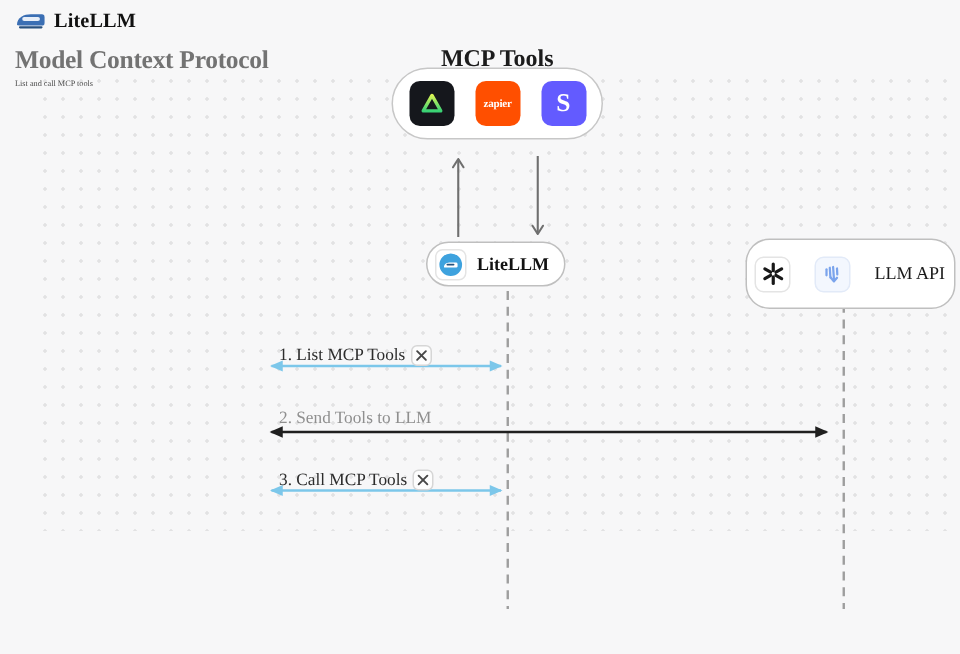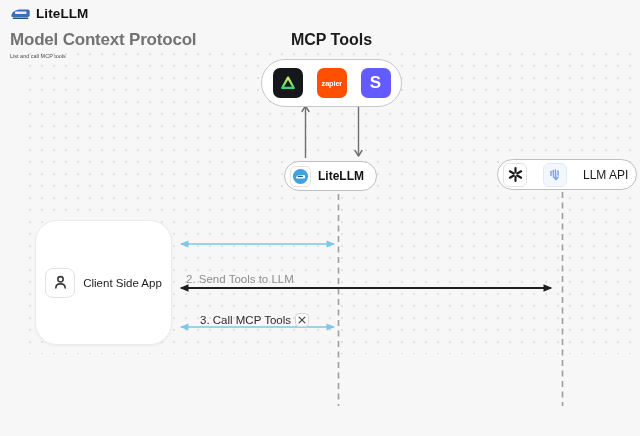--- a/index.html
+++ b/index.html
@@ -4,21 +4,21 @@
 <style>
   * { margin: 0; padding: 0; box-sizing: border-box; }
   html,body { width: 640px; height: 436px; }
   body {
     font-family: "Liberation Sans", sans-serif;
     background: #f7f7f8;
     position: relative;
     overflow: hidden;
     color: #161616;
   }
-  .stage { position: absolute; inset: 0; width: 640px; height: 436px; }
+  .stage { position: absolute; inset: 0; width: 640px; height: 436px; font-family: Liberation Serif, serif; }
 
   
   .dots {
     position: absolute; left: 24px; top: 48px; width: 614px; height: 306px;
     background-image: radial-gradient(#e2e2e3 1px, transparent 1.3px);
     background-size: 12px 12px;
     pointer-events: none;
   }
 
   
@@ -26,38 +26,38 @@
   .brand-name { font-size: 13.5px; font-weight: 700; color: #111; letter-spacing: .1px; }
   .page-title { position: absolute; left: 10px; top: 30px; font-size: 17px; font-weight: 700; color: #737373; letter-spacing: -.2px; }
   .page-subtitle { position: absolute; left: 10px; top: 53px; width: 260px; font-size: 10px; color: #4b4b4b; transform: scale(.55); transform-origin: 0 0; }
 
   
   svg.wires { position: absolute; left: 0; top: 0; }
 
   
   .mcp-label { position: absolute; left: 261px; top: 31px; width: 141px; text-align: center; font-size: 16px; font-weight: 600; color: #1c1c1c; }
   .mcp-pill {
-    position: absolute; left: 261px; top: 59px; width: 141px; height: 48px;
+    position: absolute; left: 261px; top: 45px; width: 141px; height: 48px;
     background: #fff; border: 1.4px solid #c7c7c7; border-radius: 24px;
     display: flex; align-items: center; justify-content: center; gap: 14px;
   }
   .tool-chip { width: 30px; height: 30px; border-radius: 7px; display: flex; align-items: center; justify-content: center; overflow: hidden; }
   .chip-dark { background: #15171c; }
   .chip-zapier { background: #ff4f00; }
   .chip-stripe { background: #635bff; }
   .zapier-word { font-size: 10px; font-weight: 700; color: #fff; transform: scale(.74); letter-spacing: -.2px; }
   .stripe-letter { font-size: 17px; font-weight: 700; color: #fff; }
 
   
   .node-pill {
     position: absolute; background: #fff; border: 1.4px solid #bfbfbf; border-radius: 16px;
     display: flex; align-items: center;
   }
   .node-litellm { left: 284px; top: 161px; width: 93px; height: 30px; gap: 7px; padding-left: 5px; }
-  .node-llmapi  { left: 497px; top: 159px; width: 140px; height: 31px; gap: 16px; padding-left: 5px; }
+  .node-llmapi  { left: 497px; top: 159px; width: 140px; height: 47px; gap: 16px; padding-left: 5px; }
   .node-label { font-size: 12px; font-weight: 600; color: #121212; }
   .node-label-reg { font-size: 12px; font-weight: 500; color: #1a1a1a; }
   .mini-chip { background: #fff; border: 1px solid #e4e4e4; border-radius: 6px; display: flex; align-items: center; justify-content: center; }
   .mini-chip.sz21 { width: 21px; height: 21px; border-radius: 5px; }
   .mini-chip.sz24 { width: 24px; height: 24px; }
   .mini-chip.bluebg { background: #f3f7fe; border-color: #e2eaf8; }
 
   
   .client-box {
     position: absolute; left: 35px; top: 220px; width: 137px; height: 125px;
@@ -65,21 +65,21 @@
     box-shadow: 0 1px 3px rgba(0,0,0,.05);
     display: flex; align-items: center; justify-content: center; gap: 8px;
   }
   .client-chip { width: 30px; height: 30px; border: 1px solid #e3e3e3; border-radius: 8px; background: #fff; display: flex; align-items: center; justify-content: center; flex: 0 0 auto; }
   .client-label { font-size: 11.5px; font-weight: 500; color: #1d1d1d; }
 
   
   .msg-label { position: absolute; display: flex; align-items: center; gap: 4px; font-size: 11.5px; font-weight: 500; color: #2c2c2c; white-space: nowrap; }
   .msg-1 { left: 186px; top: 230px; }
   .msg-2 { left: 186px; top: 273px; color: #8f8f8f; font-weight: 400; text-align: right; }
-  .msg-3 { left: 200px; top: 313px; }
+  .msg-3 { left: 186px; top: 313px; }
   .toolbox-chip { width: 14px; height: 14px; border: 1px solid #d6d6d6; border-radius: 4px; background: #fdfdfd; display: inline-flex; align-items: center; justify-content: center; }
 </style>
 </head>
 <body>
 
 <div class="stage">
 
   <div class="dots"></div>
 
   <svg class="wires" width="640" height="436" viewBox="0 0 640 436">
@@ -167,30 +167,30 @@
         <line x1="4" y1="4.5" x2="4" y2="8.5"></line>
         <line x1="6.2" y1="3.5" x2="6.6" y2="10"></line>
         <line x1="8.4" y1="3" x2="9" y2="11.5"></line>
         <path d="M6.8,10 L9,12.6 L11,10.2"></path>
         <line x1="11" y1="4" x2="11.2" y2="8"></line>
       </svg>
     </span>
     <span class="node-label-reg">LLM API</span>
   </div>
 
-  <div class="client-box">
-    <span class="client-chip">
-      <svg width="17" height="17" viewBox="0 0 16 16" fill="none" stroke="#3a3a3a" stroke-width="1.5" stroke-linecap="round">
-        <circle cx="8" cy="5" r="2.5"></circle>
-        <path d="M3.6,13.2 C3.6,10.6 5.5,9.3 8,9.3 C10.5,9.3 12.4,10.6 12.4,13.2"></path>
-      </svg>
-    </span>
-    <span class="client-label">Client Side App</span>
-  </div>
-
+
+  <div class="msg-label msg-1">
+    <span>1. List MCP Tools</span>
+    <span class="toolbox-chip">
+      <svg width="10" height="10" viewBox="0 0 12 12" fill="none" stroke="#474747" stroke-width="1.5" stroke-linecap="round">
+        <line x1="2.5" y1="2.5" x2="9.5" y2="9.5"></line>
+        <line x1="9.5" y1="2.5" x2="2.5" y2="9.5"></line>
+      </svg>
+    </span>
+  </div>
 
   <div class="msg-label msg-2">
     <span>2. Send Tools to LLM</span>
   </div>
 
   <div class="msg-label msg-3">
     <span>3. Call MCP Tools</span>
     <span class="toolbox-chip">
       <svg width="10" height="10" viewBox="0 0 12 12" fill="none" stroke="#474747" stroke-width="1.5" stroke-linecap="round">
         <line x1="2.5" y1="2.5" x2="9.5" y2="9.5"></line>

